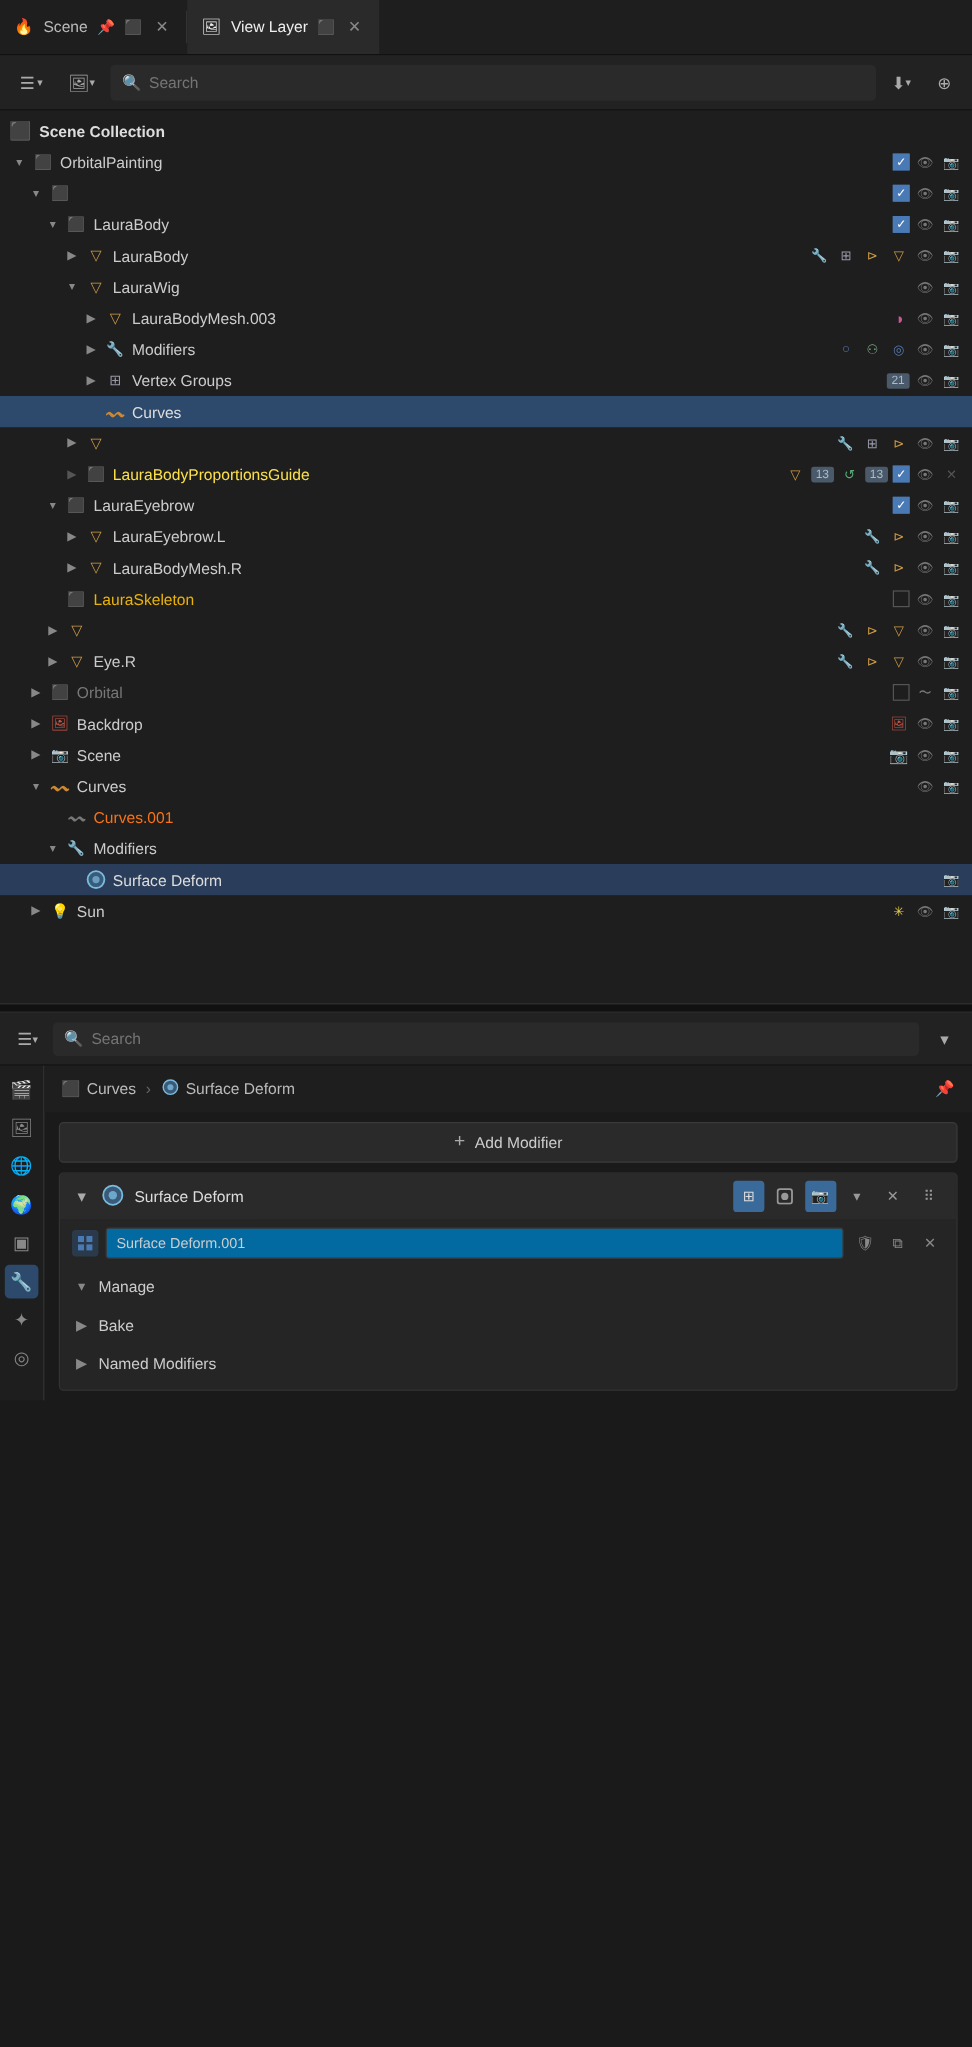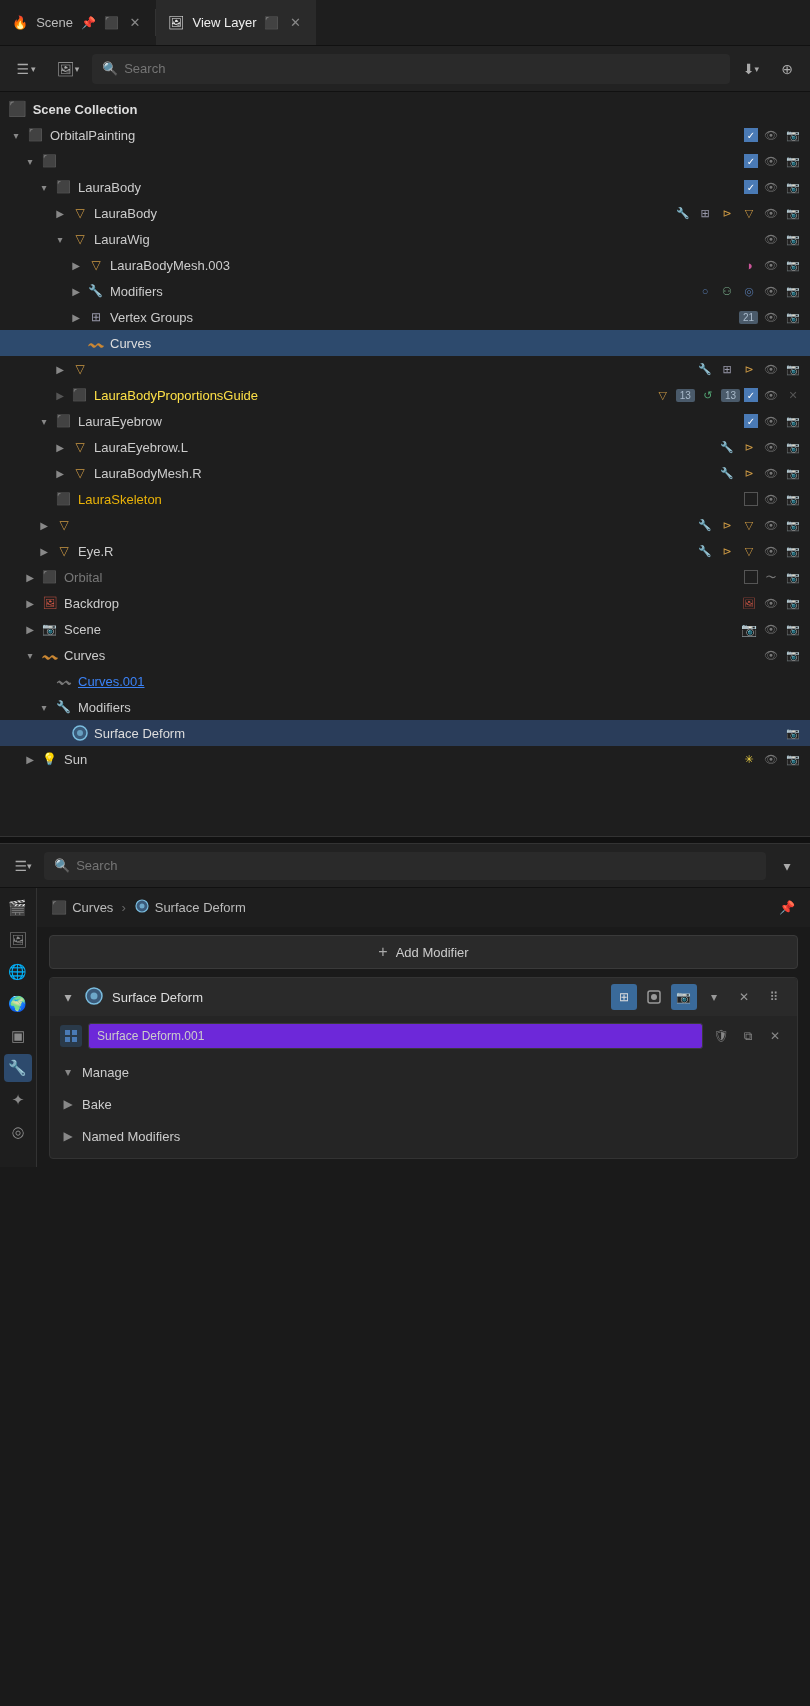--- a/index.html
+++ b/index.html
@@ -317,21 +317,21 @@
     }
     .target-icon {
       width: 22px; height: 22px;
       background: #2a3a4a;
       border-radius: 3px;
       display: flex; align-items: center; justify-content: center;
       font-size: 11px;
       color: #7ab;
     }
     .target-dropdown {
-      background: #6d28d9;
+      background: #0369a1;
       border: 1px solid #3a3a3a;
       border-radius: 3px;
       padding: 2px 8px;
       color: #ccc;
       height: 26px;
       display: flex; align-items: center;
       flex: 1;
       font-size: 12px;
     }
     .target-actions {
@@ -632,21 +632,21 @@
     <span class="item-label">Curves</span>
     <div class="item-actions">
       <span class="action-icon">👁</span>
       <span class="action-icon">📷</span>
     </div>
   </div>
 
   <div class="tree-item" style="padding-left:36px;">
     <span class="expand-arrow" style="color:#555;"></span>
     <span class="item-icon" style="color:#777;font-size:14px;">〰</span>
-    <span class="item-label" style="color:#3b82f6;text-decoration:underline;">Curves.001</span>
+    <span class="item-label" style="color:#f97316;">Curves.001</span>
     <div class="item-actions">
     </div>
   </div>
 
   <div class="tree-item" style="padding-left:36px;">
     <span class="expand-arrow">▾</span>
     <span class="item-icon col-blue">🔧</span>
     <span class="item-label">Modifiers</span>
     <div class="item-actions">
     </div>

